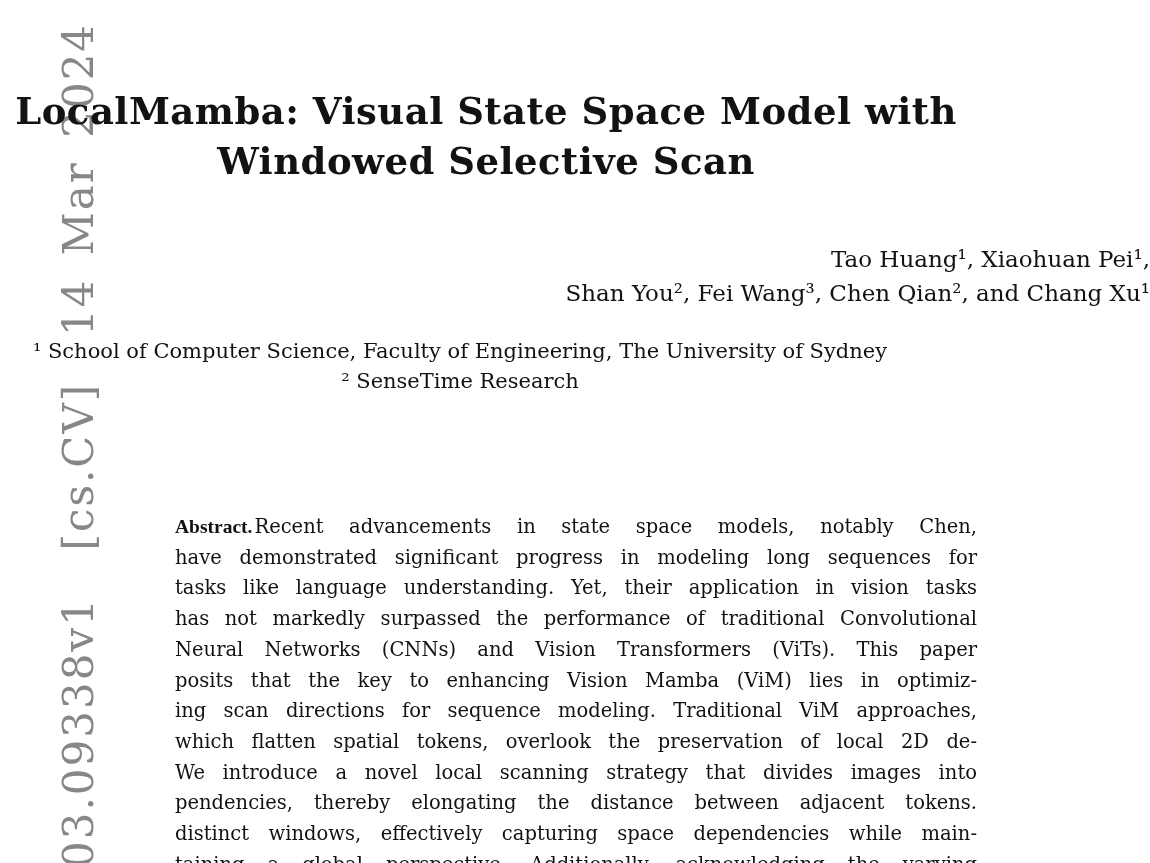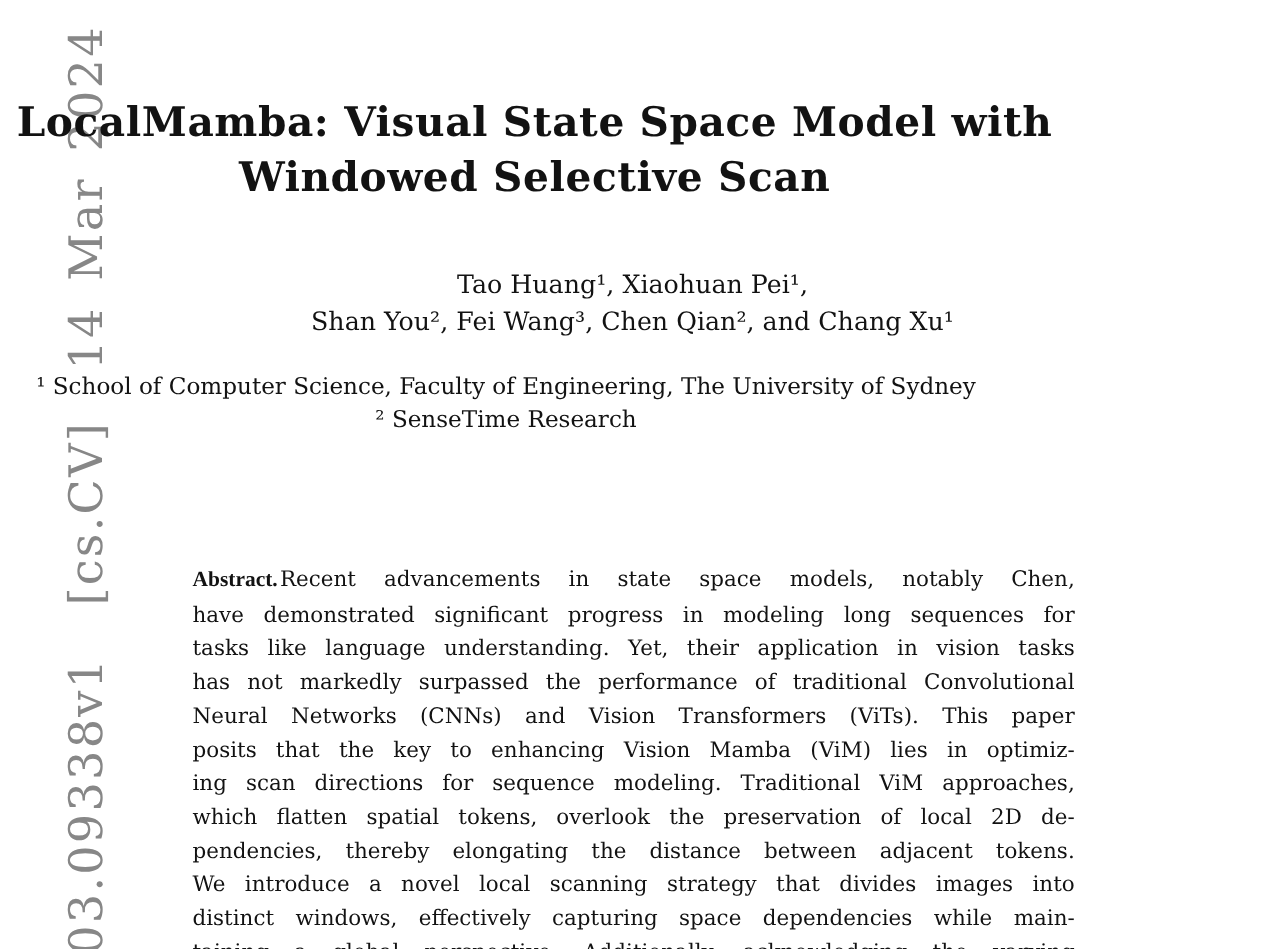--- a/index.html
+++ b/index.html
@@ -40,21 +40,21 @@
     font-size: 37px;
     font-weight: bold;
     line-height: 50px;
     letter-spacing: 0.5px;
   }
   .authors {
     position: absolute;
     top: 242px;
     left: 0;
     width: 1150px;
-    text-align: center;
+    text-align: right;
     font-size: 23px;
     line-height: 34px;
   }
   .affiliations {
     position: absolute;
     top: 336px;
     left: 0;
     width: 920px;
     text-align: center;
     font-size: 21px;
@@ -105,20 +105,20 @@
       <span class="abs-label">Abstract.</span><span>Recent advancements in state space models, notably Chen,</span>
     </div>
     <div>
         <div class="line">have demonstrated significant progress in modeling long sequences for</div>
         <div class="line">tasks like language understanding. Yet, their application in vision tasks</div>
         <div class="line">has not markedly surpassed the performance of traditional Convolutional</div>
         <div class="line">Neural Networks (CNNs) and Vision Transformers (ViTs). This paper</div>
         <div class="line">posits that the key to enhancing Vision Mamba (ViM) lies in optimiz-</div>
         <div class="line">ing scan directions for sequence modeling. Traditional ViM approaches,</div>
         <div class="line">which flatten spatial tokens, overlook the preservation of local 2D de-</div>
+        <div class="line">We introduce a novel local scanning strategy that divides images into</div>
         <div class="line">pendencies, thereby elongating the distance between adjacent tokens.</div>
-        <div class="line">We introduce a novel local scanning strategy that divides images into</div>
         <div class="line">distinct windows, effectively capturing space dependencies while main-</div>
         <div class="line">taining a global perspective. Additionally, acknowledging the varying</div>
       </div>
   </div>
 
 </div>
 
 </body></html>

